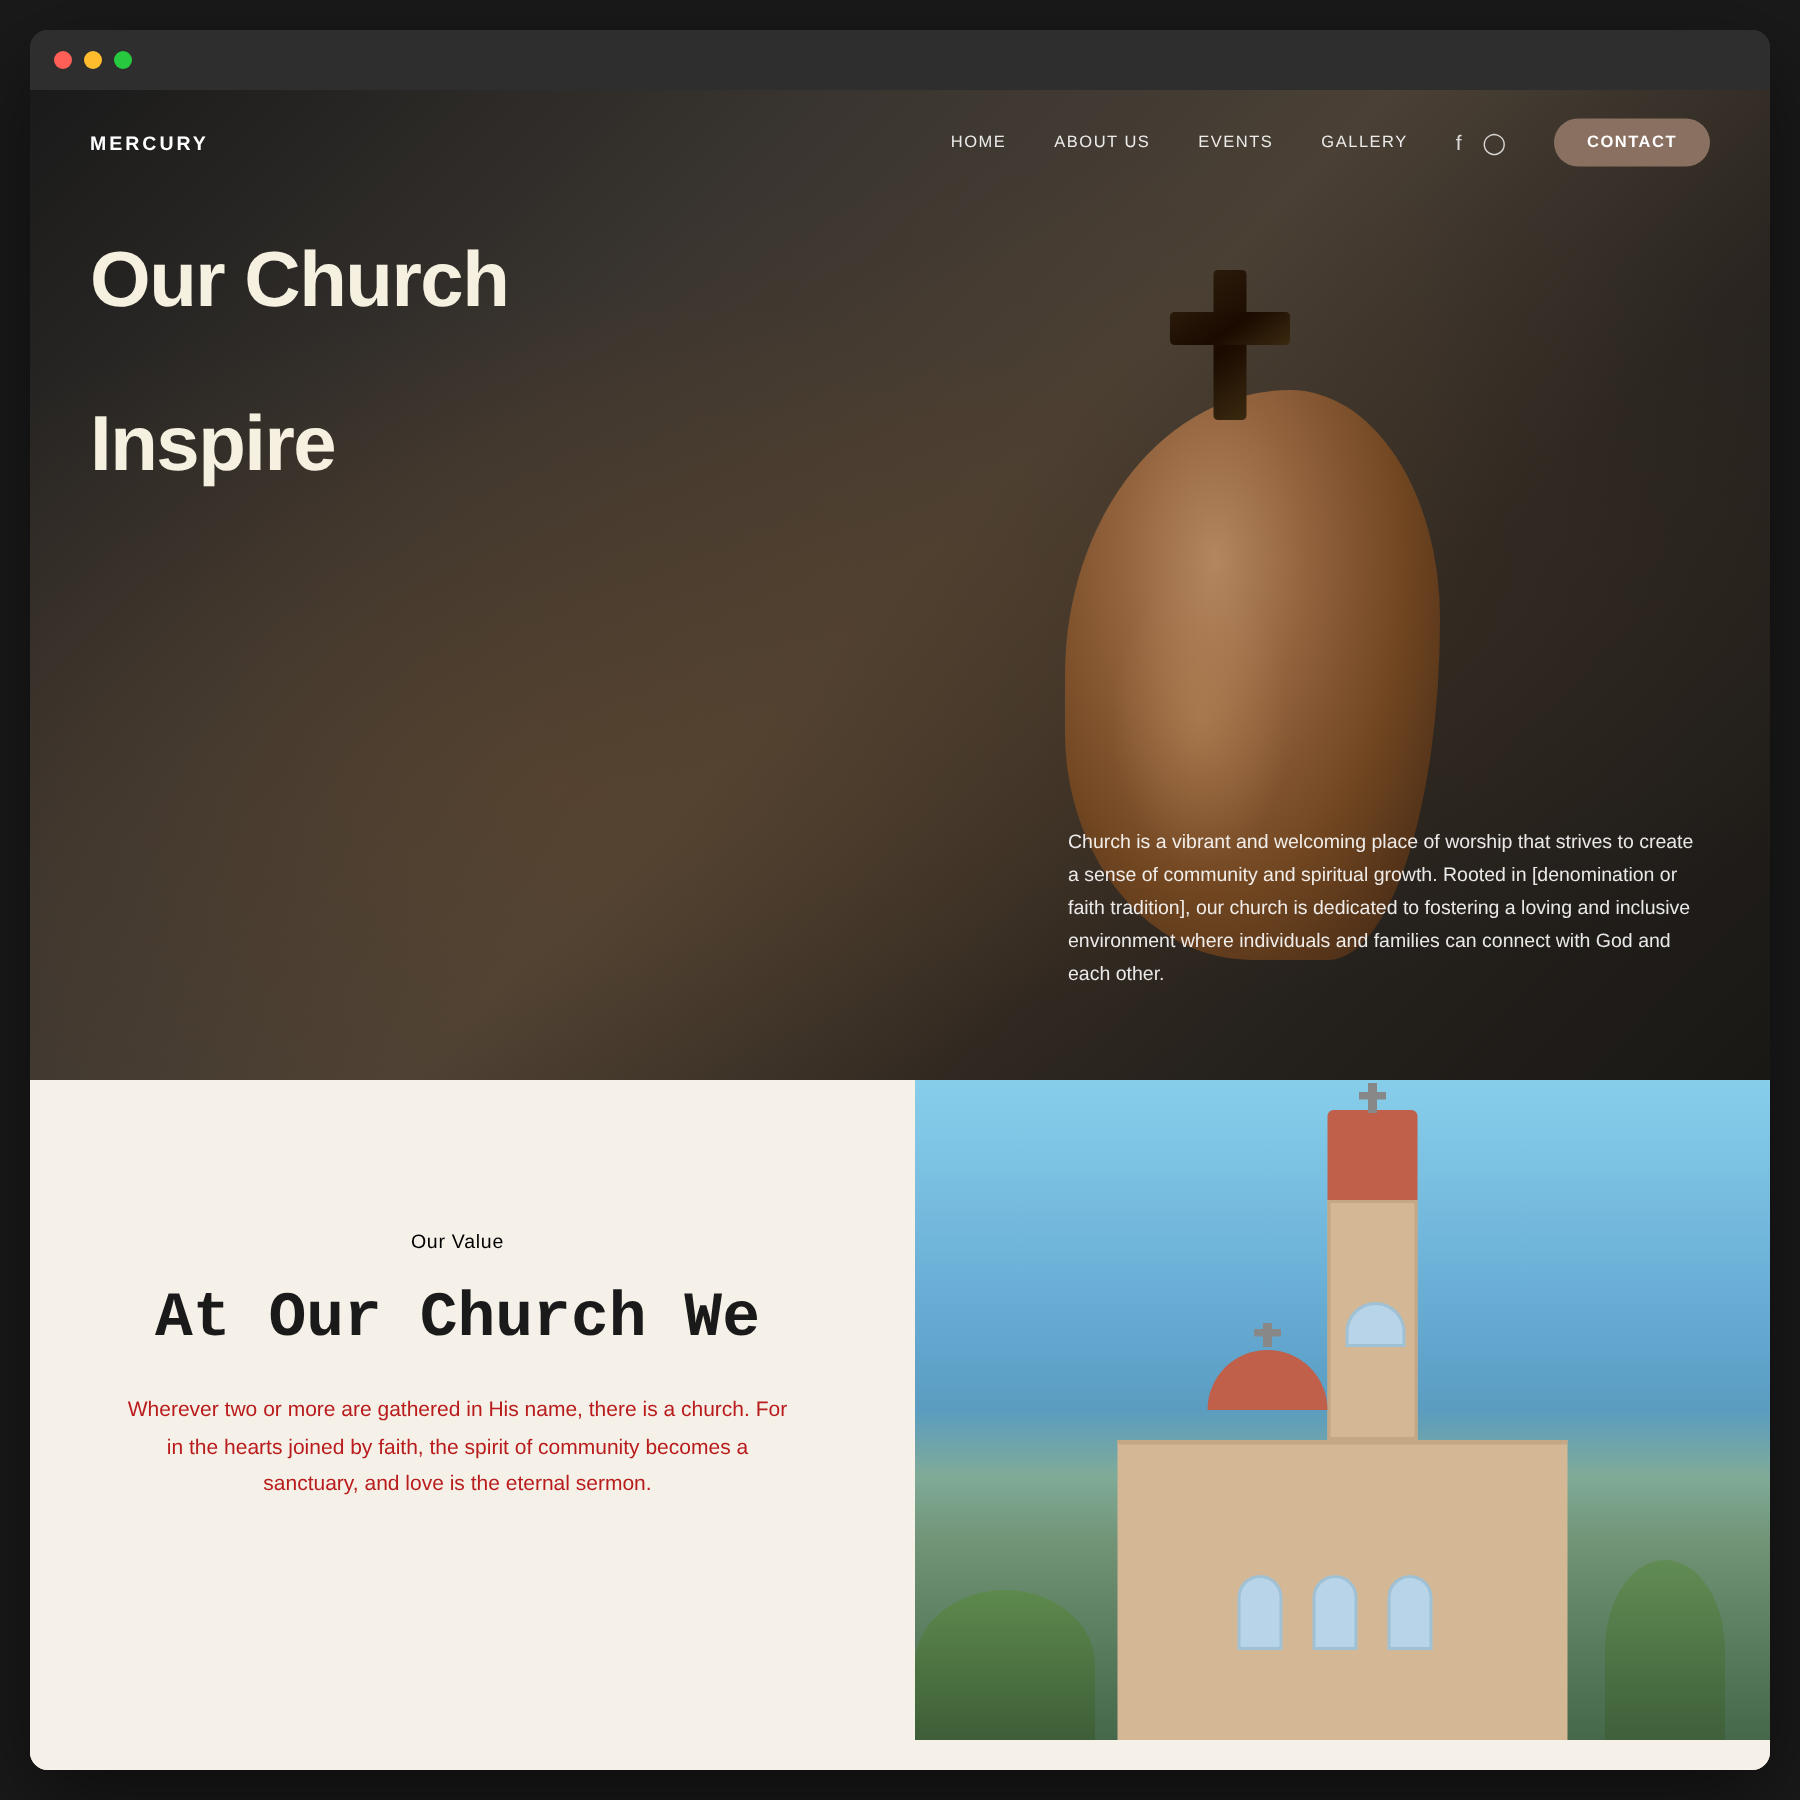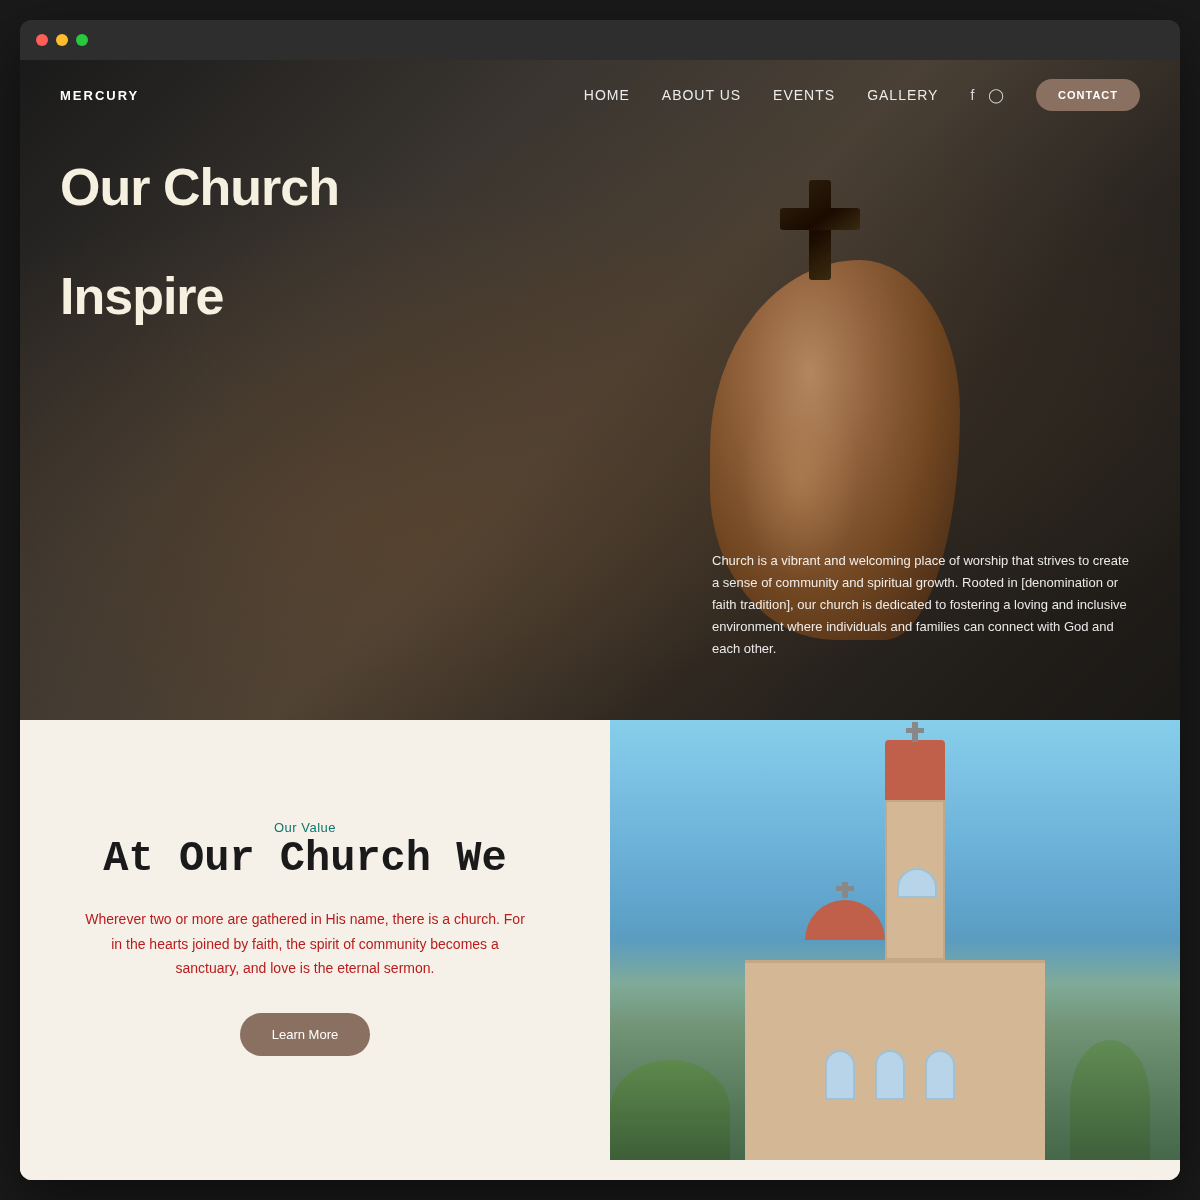--- a/index.html
+++ b/index.html
@@ -158,21 +158,21 @@
     }
 
     .nav-links {
       display: flex;
       align-items: center;
       gap: 32px;
     }
 
     .nav-link {
       color: rgba(255,255,255,0.9);
-      font-size: 14px;
+      font-size: 11px;
       font-weight: 500;
       letter-spacing: 1px;
       text-transform: uppercase;
       text-decoration: none;
       cursor: pointer;
     }
 
     .nav-social {
       display: flex;
       align-items: center;
@@ -242,24 +242,25 @@
     
     .section-text {
       width: 550px;
       padding: 40px 40px 40px 60px;
       background: #f5f0e8;
       position: relative;
       z-index: 2;
     }
 
     .section-label {
-      color: #0f766e;
+      color: #000000;
       font-size: 13px;
       font-weight: 400;
       text-align: center;
+      margin-bottom: 20px;
       letter-spacing: 0.5px;
     }
 
     .section-title {
       color: #1a1a1a;
       font-size: 42px;
       font-weight: 700;
       line-height: 1.15;
       text-align: center;
       margin-bottom: 24px;
@@ -475,23 +476,20 @@
 
       <div class="second-section">
         <div class="section-inner">
 
           <div class="section-text">
             <p class="section-label">Our Value</p>
             <h2 class="section-title">
               <span>At Our Church We</span><br>
             </h2>
             <p class="section-body">Wherever two or more are gathered in His name, there is a church. For in the hearts joined by faith, the spirit of community becomes a sanctuary, and love is the eternal sermon.</p>
-            <div class="section-btn">
-              <button class="learn-more-btn">Learn More</button>
-            </div>
           </div>
 
           <div class="church-image-panel">
             <div class="blue-accent-rect"></div>
             <div class="church-image-bg">
               <div class="church-overlay"></div>
 
               <div class="church-building">
 
                 <div class="church-tower">

